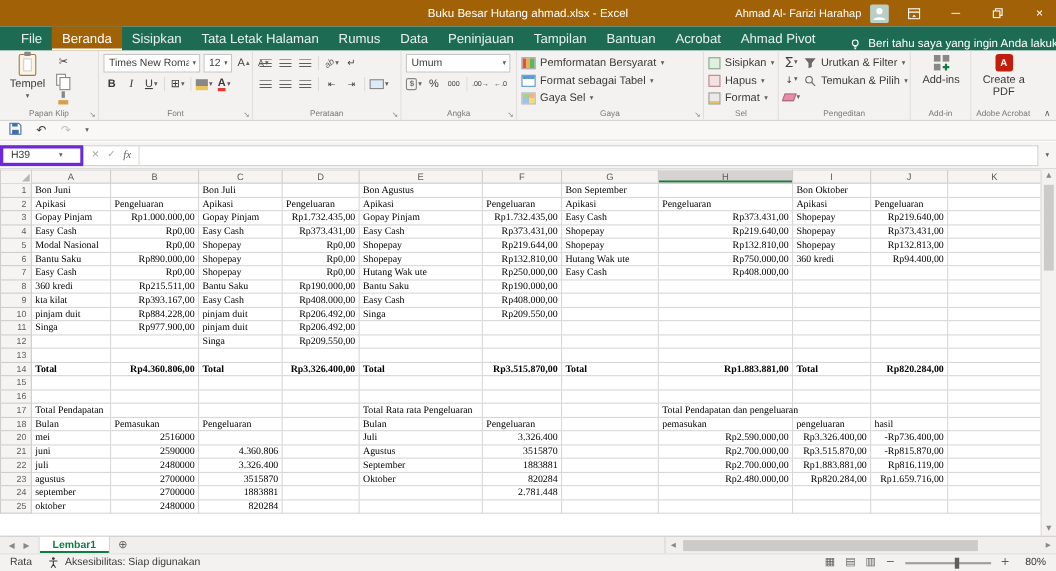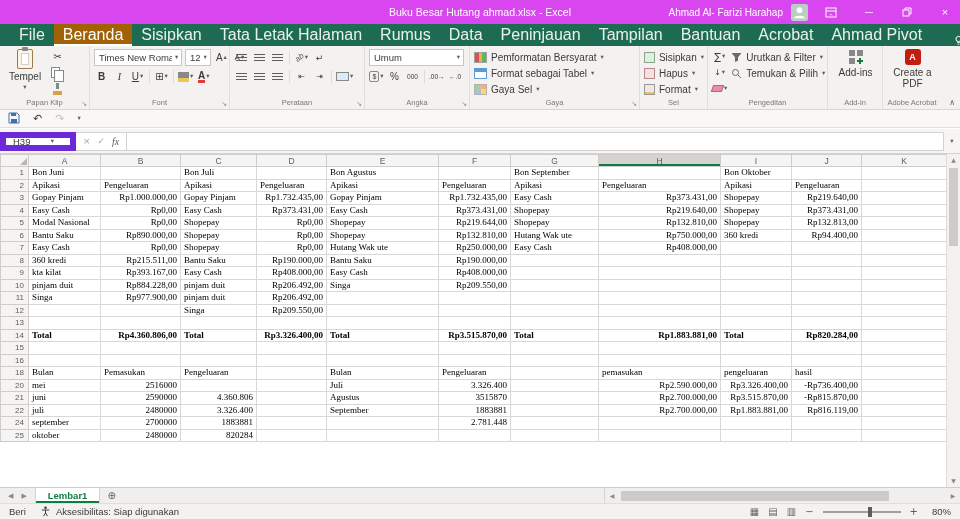--- a/index.html
+++ b/index.html
@@ -2,30 +2,30 @@
 <html><head>
 <meta charset="utf-8">
 <style>
   *{margin:0;padding:0;box-sizing:border-box}
   html,body{width:960px;height:519px;overflow:hidden}
   body{font-family:"Liberation Sans",sans-serif;background:#fff;position:relative;font-size:10px;color:#3b3a39}
   .g{font-family:"DejaVu Sans",sans-serif}
   .car{font-family:"DejaVu Sans",sans-serif;font-size:6.5px;color:#605e5c;line-height:1}
 
   
-  .titlebar{position:absolute;top:0;left:0;right:0;height:24px;background:#d946ef;color:#fff;display:flex;align-items:center}
+  .titlebar{position:absolute;top:0;left:0;right:0;height:24px;background:#a16207;color:#fff;display:flex;align-items:center}
   .tb-title{position:absolute;left:0;right:0;text-align:center;font-size:10.5px;pointer-events:none}
   .tb-right{margin-left:auto;display:flex;align-items:center;height:100%;gap:8px;padding-right:0;z-index:2}
   .tb-user{font-size:10px;white-space:nowrap}
   .avatar{width:17px;height:17px;border-radius:2px;background:#b9cfc6;display:flex;align-items:center;justify-content:center;overflow:hidden}
   .winbtn{width:30px;height:24px;display:flex;align-items:center;justify-content:center;font-size:11px}
 
   
   .tabrow{position:absolute;top:24px;left:0;right:0;height:22px;background:#1e6b54;display:flex;align-items:stretch;padding-left:10px}
-  .rtab{padding:0 9px;font-size:16px;color:#e8f2ed;display:flex;align-items:center;white-space:nowrap}
+  .rtab{padding:0 9px;font-size:12px;color:#e8f2ed;display:flex;align-items:center;white-space:nowrap}
   .rtab.active{background:#a16207;color:#fff;box-shadow:inset 0 -2px 0 #fff}
   .tellme{display:flex;align-items:flex-end;gap:6px;margin-left:22px;color:#fff;font-size:10.5px;white-space:nowrap}
   .share{margin-left:auto;margin-right:8px;align-self:center;display:flex;align-items:center;gap:5px;border:1px solid rgba(255,255,255,.75);border-radius:2px;padding:2px 8px;color:#fff;font-size:10.5px}
 
   
   .ribbon{position:absolute;top:46px;left:0;right:0;height:64px;background:#f3f2f1;border-bottom:1px solid #d8d6d4;display:flex;align-items:stretch}
   .grp{position:relative;padding:3px 3px 13px 4px;border-right:1px solid #e1dfdd}
   .gl{position:absolute;bottom:0;left:0;right:0;height:12px;line-height:12px;text-align:center;font-size:7.5px;color:#7a7977;white-space:nowrap}
   .dlg{position:absolute;bottom:1px;right:2px;font-family:"DejaVu Sans",sans-serif;font-size:7px;color:#8a8886}
   .rr{display:flex;align-items:center;gap:3px;height:17px;margin-bottom:2px}
@@ -61,21 +61,21 @@
   .ic-pdf{width:16px;height:16px;border-radius:3px;background:#c11e0e;color:#fff;font-size:9px;font-weight:bold;display:flex;align-items:center;justify-content:center}
   .collapse{position:absolute;right:5px;bottom:2px;font-family:"DejaVu Sans",sans-serif;font-size:8px;color:#605e5c}
 
   
   .qat{position:absolute;top:110px;left:0;right:0;height:18px;background:#f9f8f7;border-bottom:1px solid #e1dfdd;display:flex;align-items:center;gap:13px;padding-left:8px}
   .qat .g{font-size:11px;color:#3b3a39}
   .qat .dis{color:#c3c1bf}
 
   
   .fbar{position:absolute;top:129px;left:0;right:0;height:25px;background:#f6f5f4;border-bottom:1px solid #d4d2d0;display:flex;align-items:center}
-  .namebox{width:76px;height:19px;background:#fff;border:6px solid #6d28d9;display:flex;align-items:center;padding:0 16px 0 7px;font-size:9.5px;gap:20px}
+  .namebox{width:76px;height:19px;background:#fff;border:3px solid #6d28d9;display:flex;align-items:center;padding:0 16px 0 7px;font-size:9.5px;gap:20px}
   .namebox span:first-child{flex:1}
   .fxbtns{display:flex;align-items:center;gap:7px;padding:0 7px;height:19px;background:#fff;border:1px solid #d4d2d0;border-left:none}
   .fxbtns .g{font-size:9px;color:#a8a6a4}
   .fxbtns .fx{font-style:italic;font-size:10px;color:#605e5c;font-family:"Liberation Serif",serif}
   .finput{flex:1;height:19px;background:#fff;border:1px solid #d4d2d0;border-left:none}
   .fexp{width:16px;text-align:center}
 
   
   .gridwrap{position:absolute;top:154px;left:0;width:946px;height:333px;overflow:hidden;background:#fff}
   table.sheet{border-collapse:collapse;table-layout:fixed;width:946px}
@@ -695,20 +695,34 @@
           <td></td>
           <td></td>
           <td></td>
           <td></td>
           <td></td>
           <td></td>
           <td></td>
           <td></td>
         </tr>
         <tr>
+          <th>17</th>
+          <td>Total Pendapatan</td>
+          <td></td>
+          <td></td>
+          <td></td>
+          <td>Total Rata rata Pengeluaran</td>
+          <td></td>
+          <td></td>
+          <td>Total Pendapatan dan pengeluaran</td>
+          <td></td>
+          <td></td>
+          <td></td>
+        </tr>
+        <tr>
           <th>18</th>
           <td>Bulan</td>
           <td>Pemasukan</td>
           <td>Pengeluaran</td>
           <td></td>
           <td>Bulan</td>
           <td>Pengeluaran</td>
           <td></td>
           <td>pemasukan</td>
           <td>pengeluaran</td>
@@ -748,20 +762,34 @@
           <td>juli</td>
           <td class="num">2480000</td>
           <td class="num">3.326.400</td>
           <td></td>
           <td>September</td>
           <td class="num">1883881</td>
           <td></td>
           <td class="num">Rp2.700.000,00</td>
           <td class="num">Rp1.883.881,00</td>
           <td class="num">Rp816.119,00</td>
+          <td></td>
+        </tr>
+        <tr>
+          <th>23</th>
+          <td>agustus</td>
+          <td class="num">2700000</td>
+          <td class="num">3515870</td>
+          <td></td>
+          <td>Oktober</td>
+          <td class="num">820284</td>
+          <td></td>
+          <td class="num">Rp2.480.000,00</td>
+          <td class="num">Rp820.284,00</td>
+          <td class="num">Rp1.659.716,00</td>
           <td></td>
         </tr>
         <tr>
           <th>24</th>
           <td>september</td>
           <td class="num">2700000</td>
           <td class="num">1883881</td>
           <td></td>
           <td></td>
           <td class="num">2.781.448</td>
@@ -805,21 +833,21 @@
   <div class="hscroll">
     <span class="arr">◀</span>
     <div class="htrack">
         <div class="hthumb"></div>
       </div>
     <span class="arr">▶</span>
   </div>
 </div>
 
 <div class="statusbar">
-  <span class="ready">Beri</span>
+  <span class="ready">Rata</span>
   <span class="acc">
     <svg width="11" height="11" viewBox="0 0 11 11">
         <circle cx="5.5" cy="1.8" r="1.3" fill="#3b3a39"></circle>
         <path d="M1.8 4h7.4M5.5 4v3M5.5 7l-2 3.2M5.5 7l2 3.2" stroke="#3b3a39" fill="none"></path>
       </svg>
     <span>Aksesibilitas: Siap digunakan</span>
   </span>
   <div class="sright">
     <span class="vic">▦</span>
     <span class="vic">▤</span>

